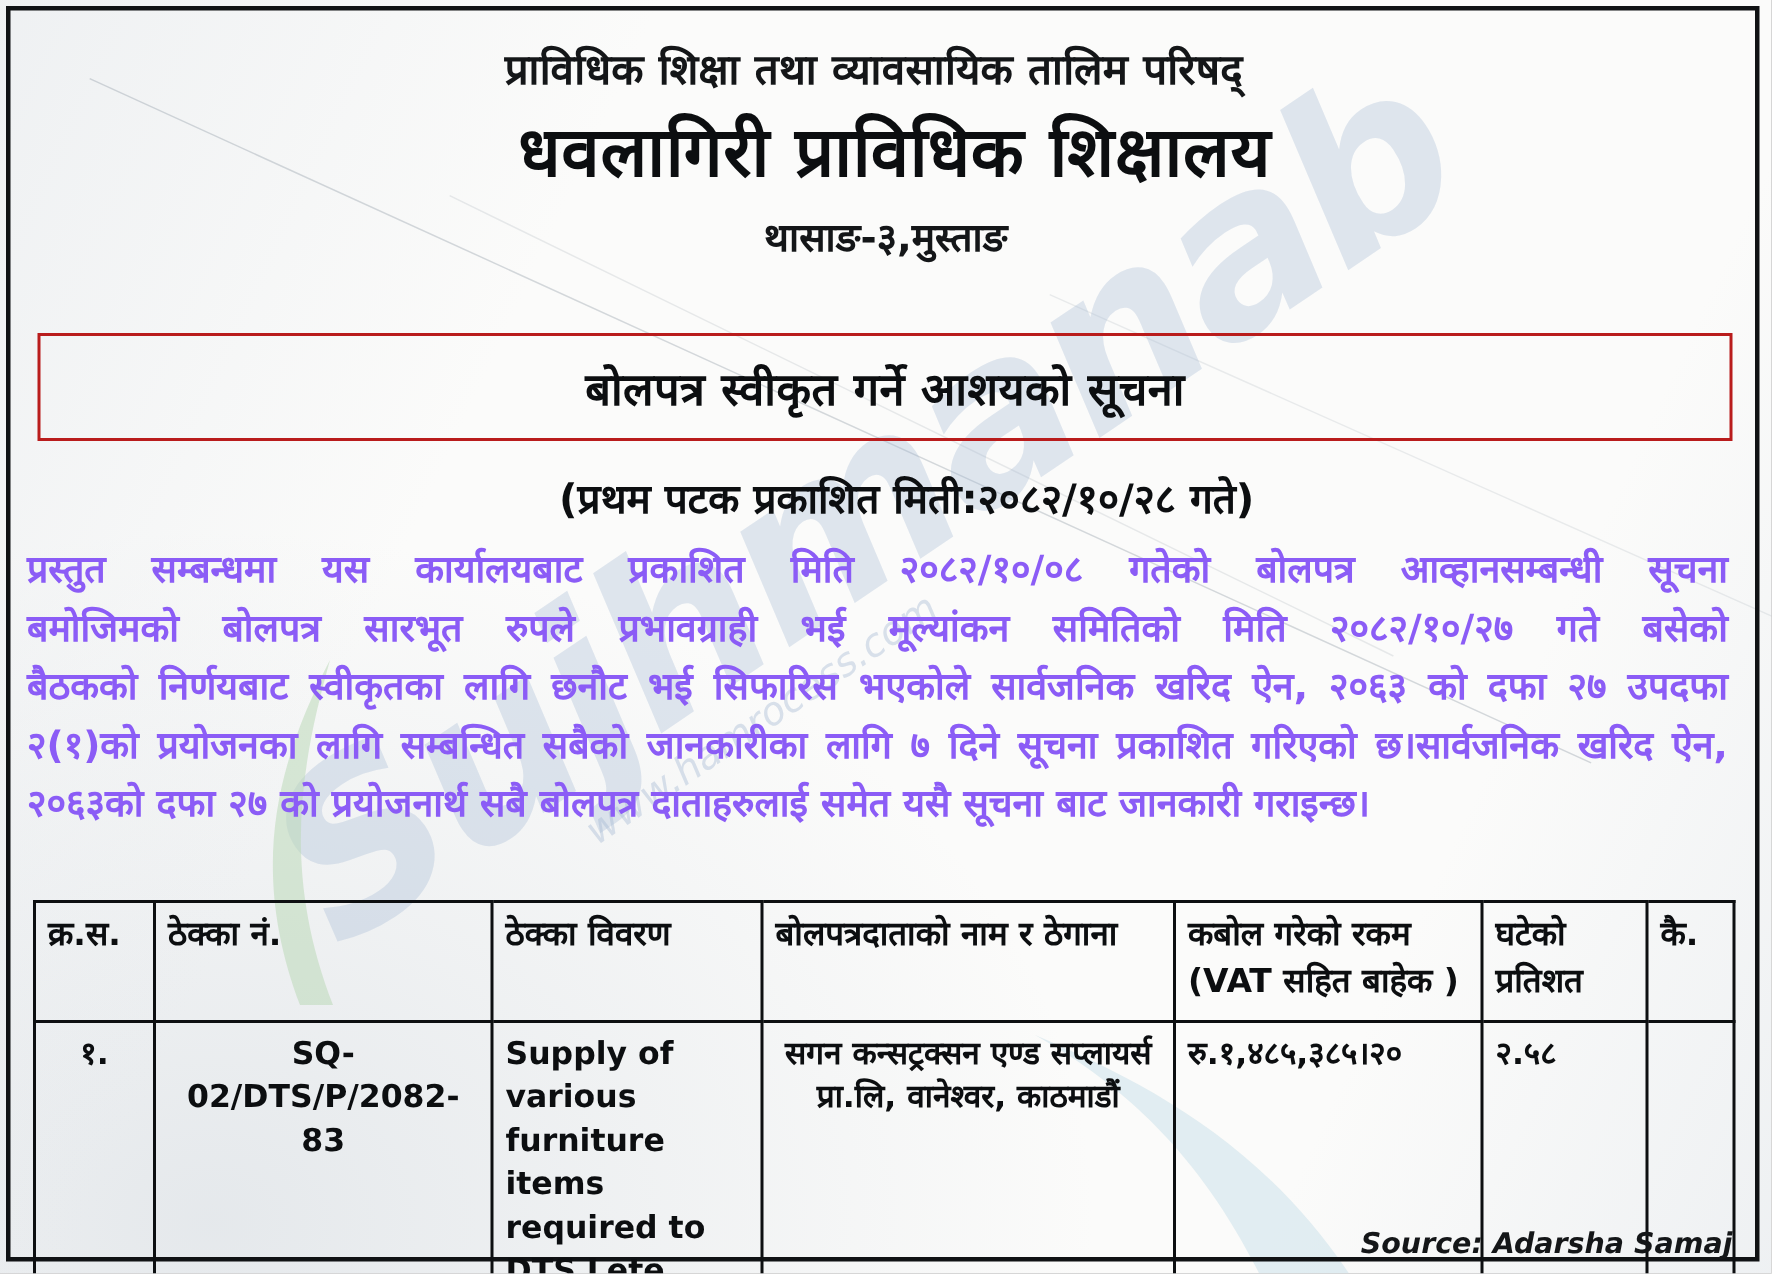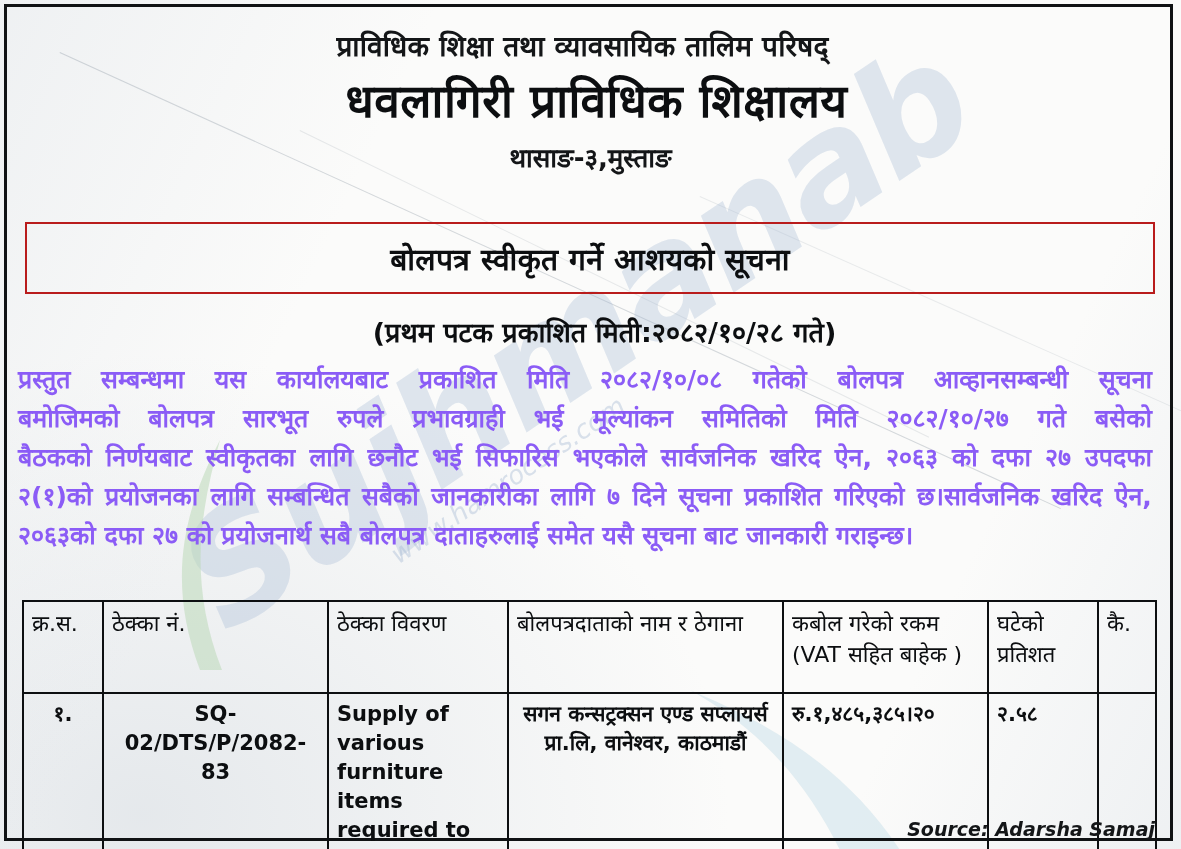--- a/index.html
+++ b/index.html
@@ -183,23 +183,23 @@
     border-collapse: collapse;
     table-layout: fixed;
   }
   .bid-table td, .bid-table th {
     border: 2px solid #0d0f11;
     vertical-align: top;
     padding: 6px 8px 8px 8px;
     box-sizing: border-box;
   }
   .bid-table thead th {
-    height: 92px;
+    height: 80px;
     font-size: 22px;
-    font-weight: 400;
+    font-weight: 700;
     text-align: left;
     line-height: 31px;
     color: #0c0e10;
   }
   .bid-table tbody td {
     height: 120px;
     font-size: 21px;
     font-weight: 700;
     line-height: 29px;
     color: #0c0e10;

